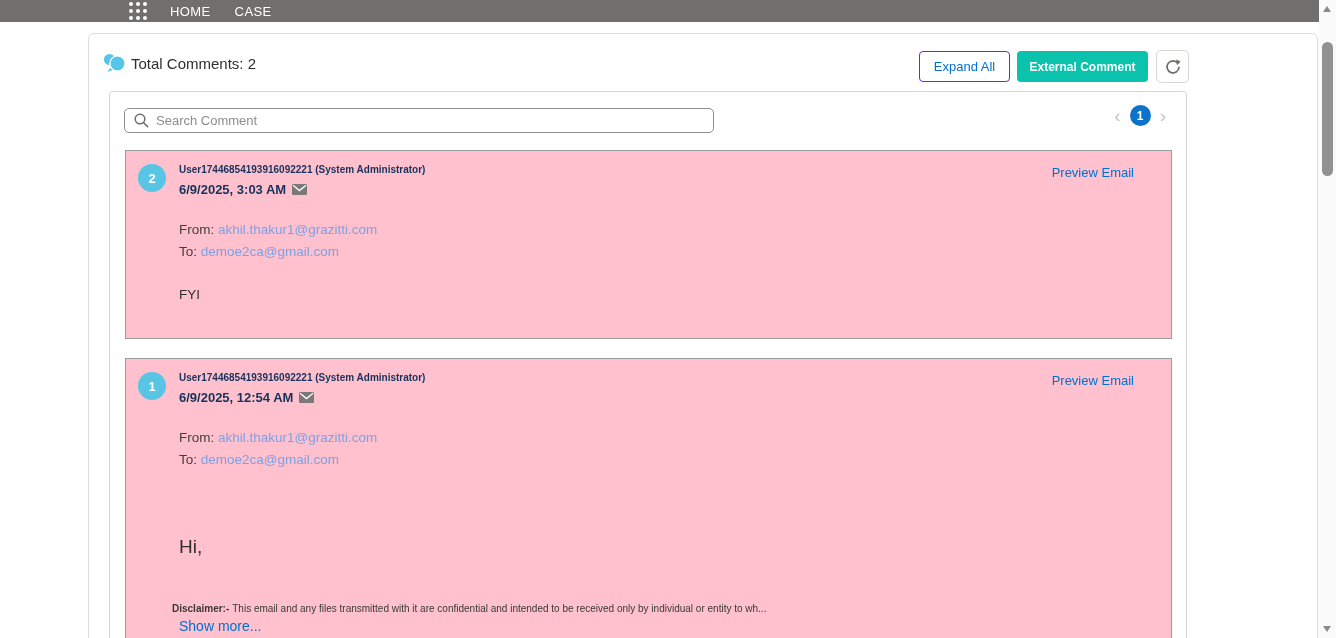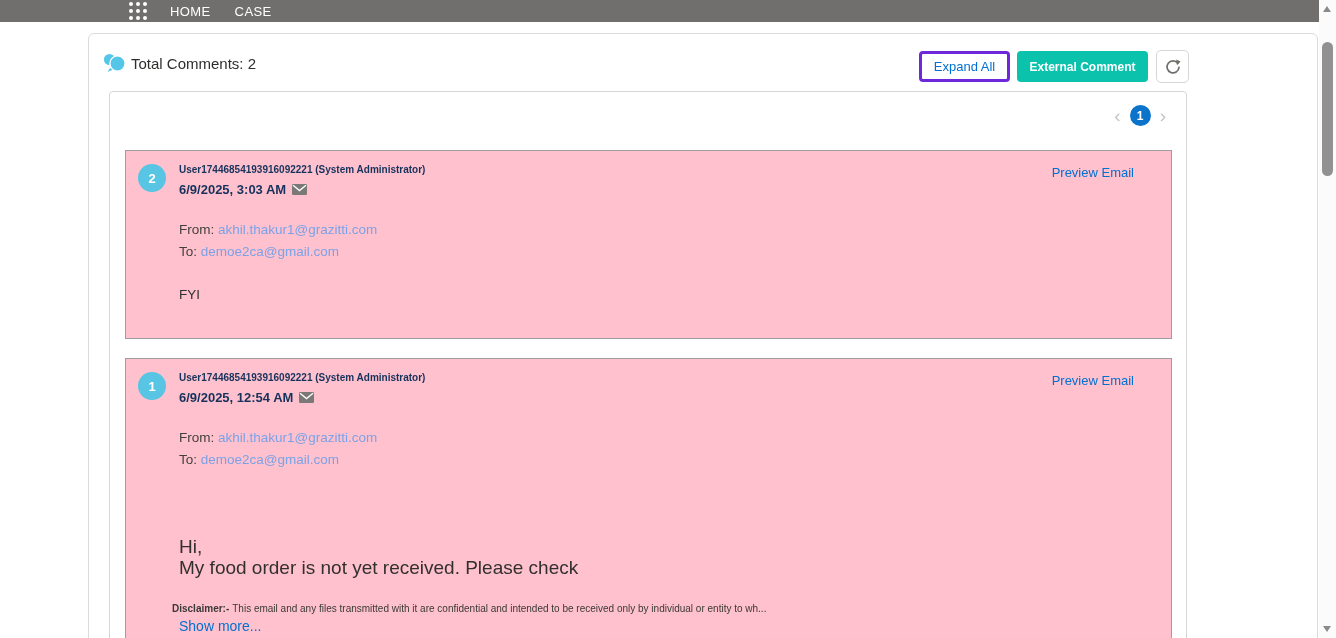--- a/index.html
+++ b/index.html
@@ -29,21 +29,21 @@
   .scroll-thumb { position:absolute; top:42px; left:3px; width:11px; height:134px;
     border-radius:6px; background:#919191; cursor:grab; }
 
   
   .outer-card { position:absolute; left:88px; top:33px; width:1230px; height:660px;
     background:#fff; border:1px solid #dcdbda; border-radius:6px; }
   .chat-icon { position:absolute; left:14px; top:19px; }
   .oc-title { position:absolute; left:42px; top:21px; font-size:15px; color:#2e2e2c; }
   .btn { font-family:inherit; cursor:pointer; }
   .btn-expand { position:absolute; left:830px; top:17px; width:91px; height:31px;
-    background:#fff; border:3px solid #6d28d9; border-radius:4px; color:#0070d2; font-size:13px; }
+    background:#fff; border:1px solid #6d28d9; border-radius:4px; color:#0070d2; font-size:13px; }
   .btn-external { position:absolute; left:928px; top:17px; width:131px; height:31px;
     background:#0bc2ad; border:none; border-radius:4px; color:#fff; font-size:12px; font-weight:700; }
   .btn-refresh { position:absolute; left:1067px; top:16px; width:33px; height:33px;
     background:#fff; border:1px solid #d8d6d5; border-radius:5px;
     display:flex; align-items:center; justify-content:center; }
 
   
   .panel { position:absolute; left:20px; top:57px; width:1078px; height:600px;
     background:#fff; border:1px solid #d8d6d5; border-radius:4px; }
   .search-wrap { position:absolute; left:14px; top:16px; width:590px; height:25px; }
@@ -118,20 +118,29 @@
     <span style="display:flex;">
       <svg width="16" height="16" viewBox="0 0 16 16">
         <path d="M12.8 4.2 A6 6 0 1 0 14 8.4" fill="none" stroke="#706e6b" stroke-width="1.7" stroke-linecap="round"></path>
         <polygon points="11.2,0.6 15.6,2.6 12.0,6.2" fill="#706e6b"></polygon>
       </svg>
     </span>
   </button>
 
   <div class="panel">
 
+    <div class="search-wrap">
+      <span class="search-icon">
+        <svg width="17" height="17" viewBox="0 0 17 17">
+          <circle cx="7" cy="7" r="4.8" fill="none" stroke="#706e6b" stroke-width="1.5"></circle>
+          <line x1="10.7" y1="10.7" x2="14.6" y2="14.6" stroke="#706e6b" stroke-width="1.5" stroke-linecap="round"></line>
+        </svg>
+      </span>
+      <input class="search-input" type="text" placeholder="Search Comment" style="">
+    </div>
 
     <div class="pager">
       <span class="pager-arrow">‹</span>
       <span class="page-badge">1</span>
       <span class="pager-arrow">›</span>
     </div>
 
     <article class="comment-card card-1">
       <span class="num-badge">2</span>
       <div class="author">User17446854193916092221 (System Administrator)</div>
@@ -172,21 +181,20 @@
       <div class="from-line">
         <span>From:</span>
         <a class="email-link">akhil.thakur1@grazitti.com</a>
       </div>
       <div class="to-line">
         <span>To:</span>
         <a class="email-link">demoe2ca@gmail.com</a>
       </div>
       <div class="body-multi">
         <div>Hi,</div>
-        <div>My food order is not yet received. Please check</div>
       </div>
       <div class="disclaimer">
         <span class="dl-label">Disclaimer:-</span><span class="dl-text">This email and any files transmitted with it are confidential and intended to be received only by individual or entity to wh...</span>
       </div>
       <a class="show-more">Show more...</a>
     </article>
 
   </div>
 </section>
 

